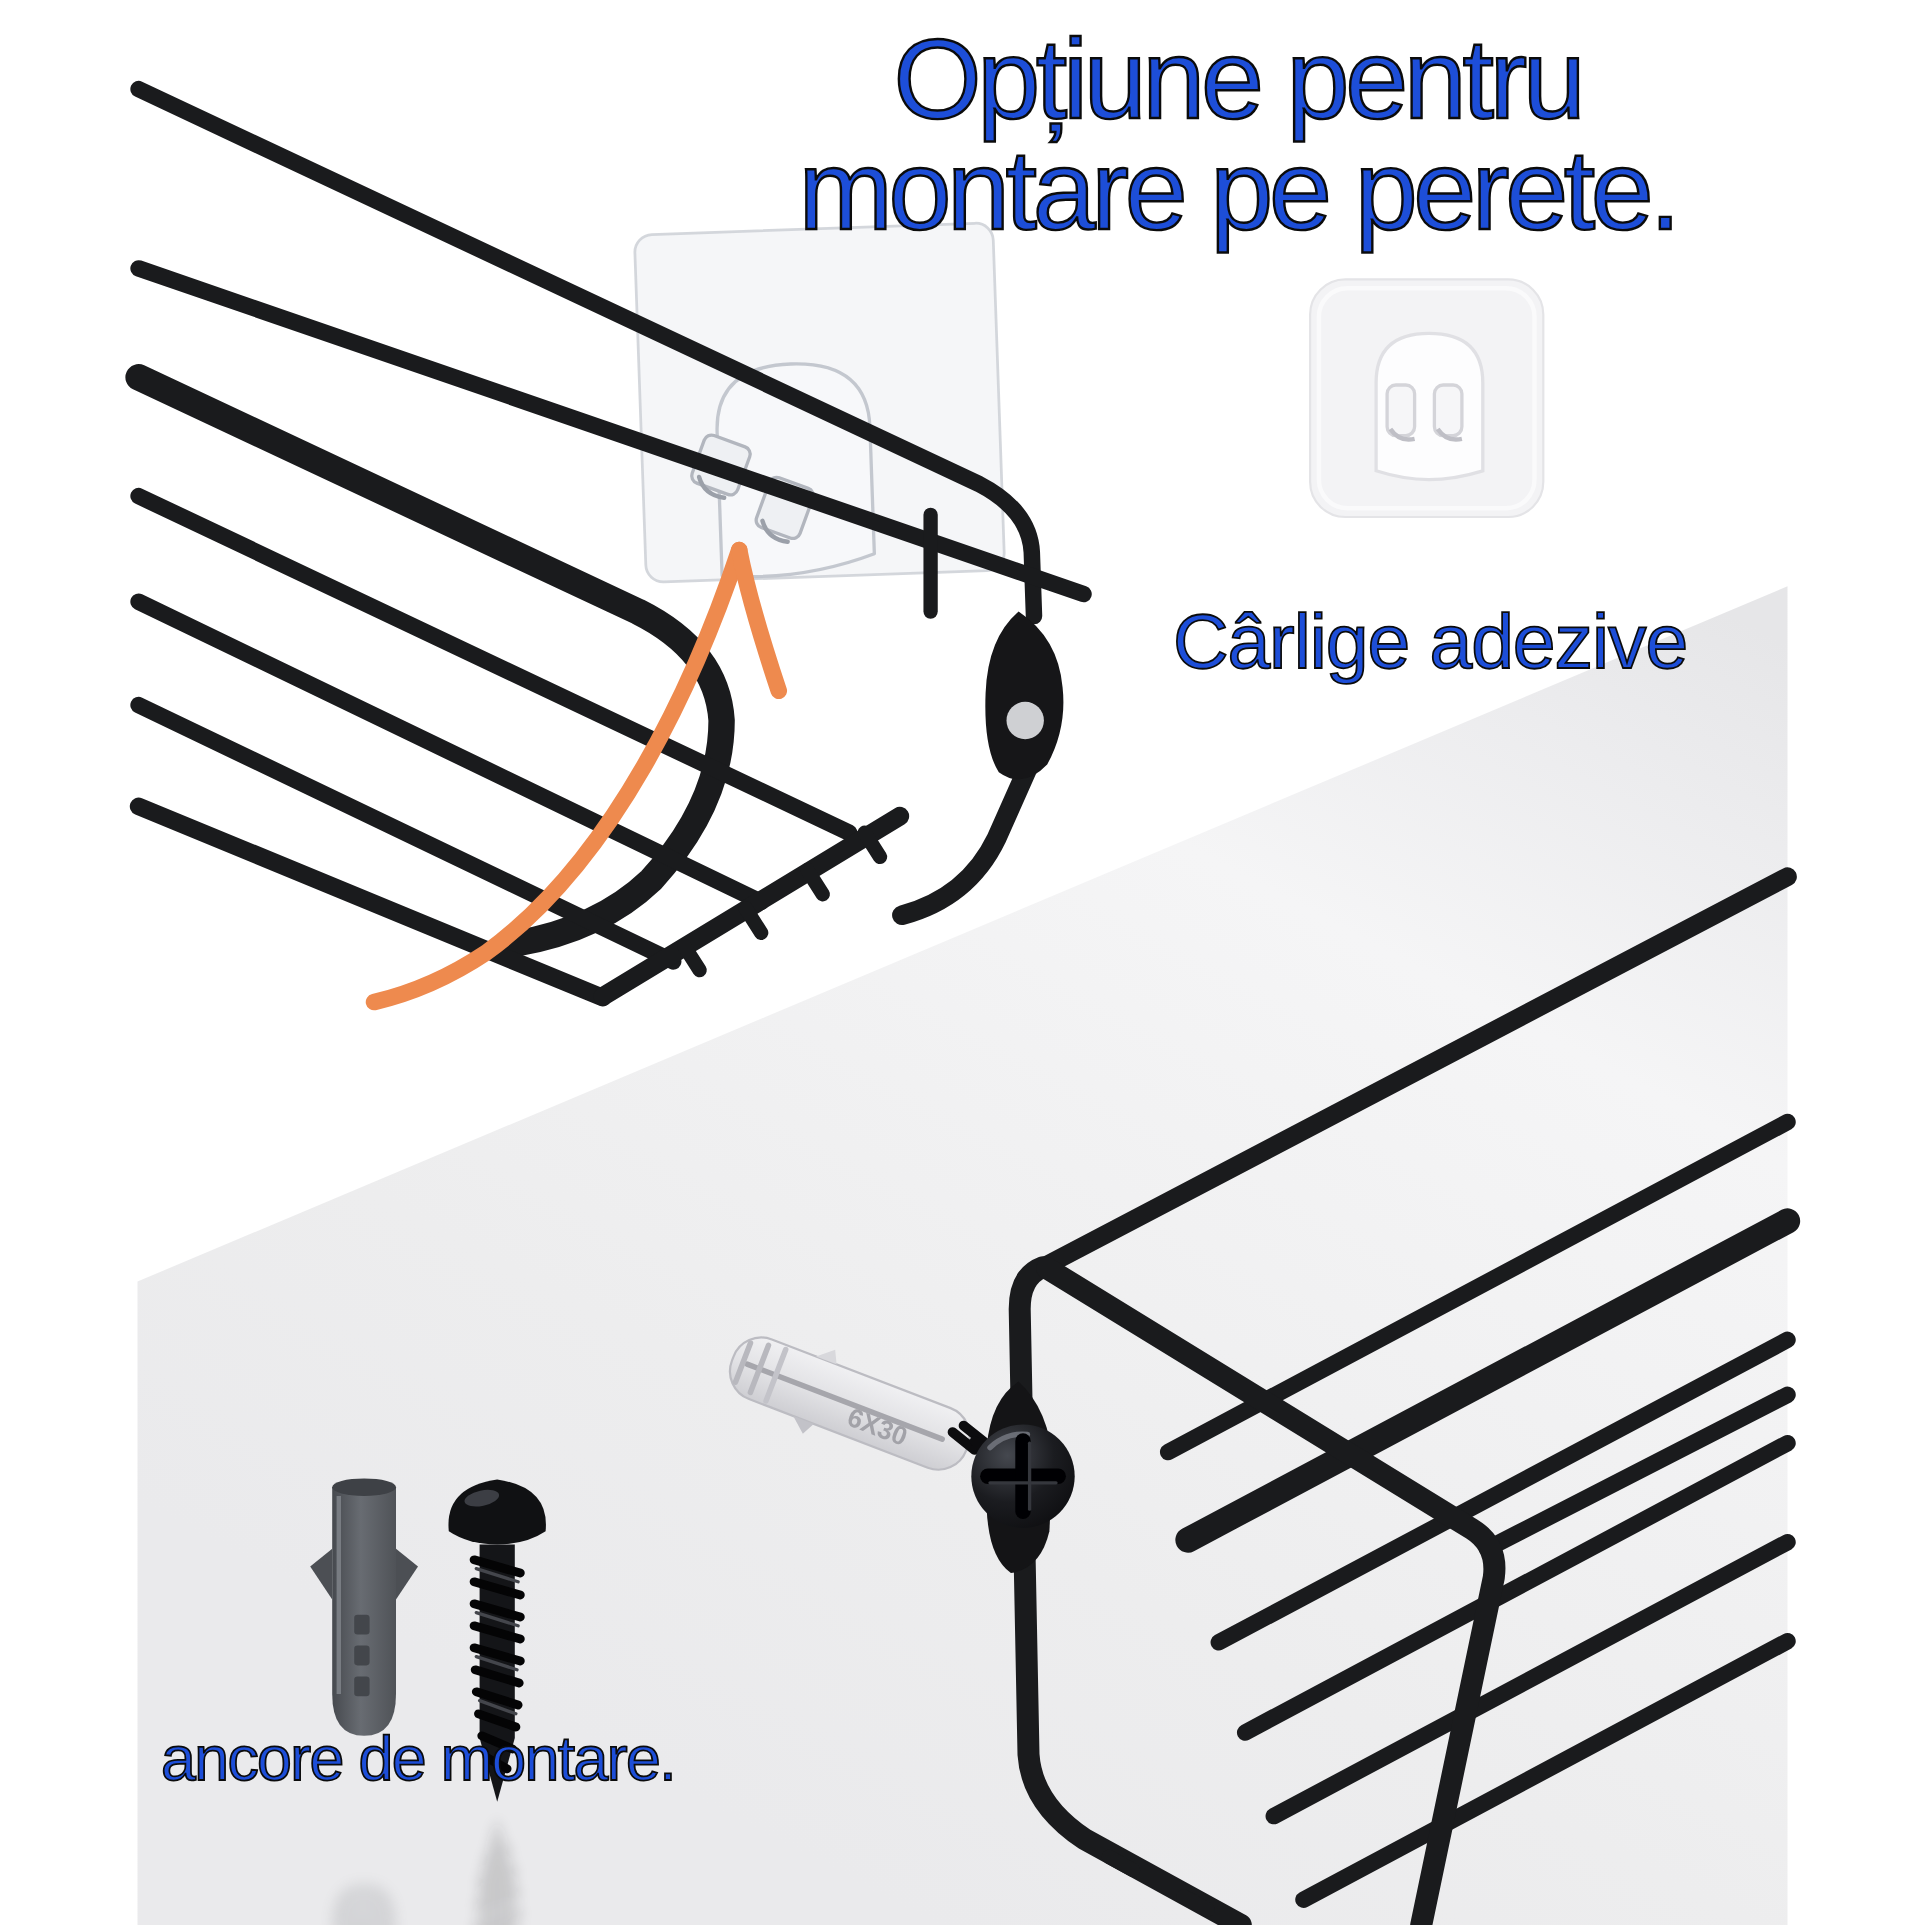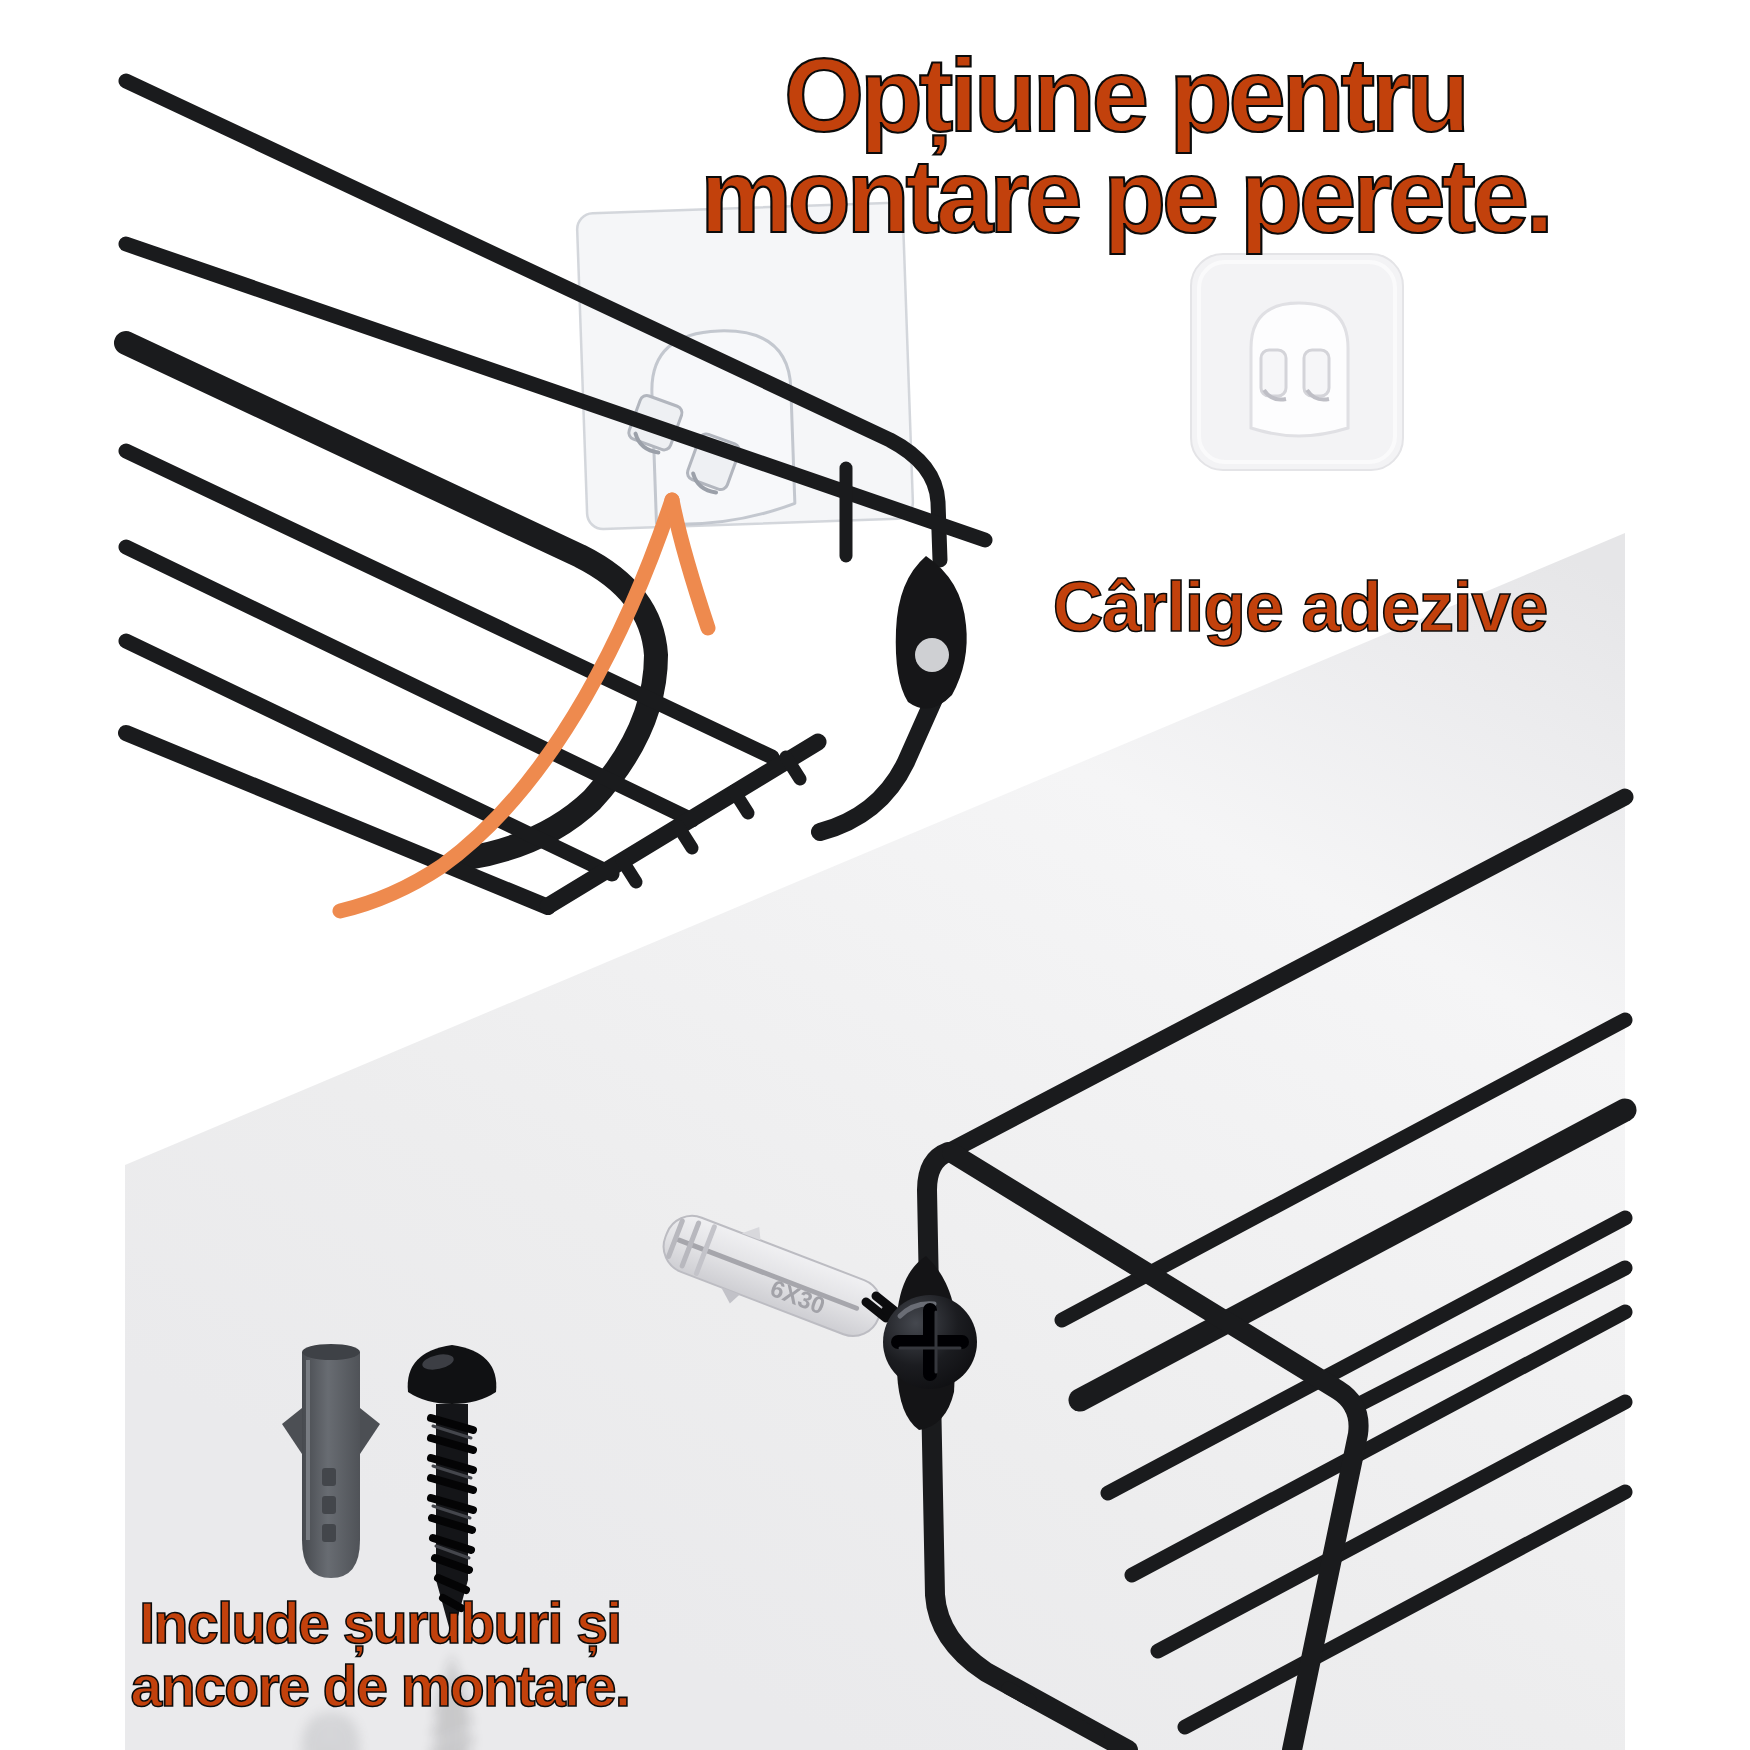--- a/index.html
+++ b/index.html
@@ -1,20 +1,20 @@
 <!DOCTYPE html>
 <html><head>
 <meta charset="utf-8">
 <style>
   html,body{margin:0;padding:0;background:#ffffff;}
   #canvas{position:relative;width:1750px;height:1750px;background:#ffffff;overflow:hidden;
           font-family:"Liberation Sans", sans-serif;color:#0b0b0b;}
   #scene{position:absolute;left:0;top:0;z-index:1;}
-  .txt{position:absolute;z-index:2;font-weight:bold;color:#c2410c;-webkit-text-stroke:2.2px #0b0b0b;
-       text-align:center;white-space:nowrap;margin-top:24px;}
+  .txt{position:absolute;z-index:2;font-weight:normal;color:#1d4ed8;-webkit-text-stroke:2.2px #0b0b0b;
+       text-align:center;white-space:nowrap;}
   .title{left:545px;top:22px;width:1160px;font-size:103px;line-height:0.98;letter-spacing:-4px;}
   .hook-label{left:950px;top:543px;width:700px;font-size:70px;letter-spacing:-1px;-webkit-text-stroke:1.6px #0b0b0b;}
   .nodrill{left:96px;top:928px;width:420px;font-size:81px;line-height:0.93;letter-spacing:-2px;}
   .includes{left:70px;top:1568px;width:620px;font-size:57px;line-height:1.1;letter-spacing:-1.5px;-webkit-text-stroke:1.6px #0b0b0b;}
 </style>
 </head>
 <body>
 
 <div id="canvas">
 
@@ -202,17 +202,16 @@
 
   <div class="txt title">
     <div>Opțiune pentru</div>
     <div>montare pe perete.</div>
   </div>
 
   <div class="txt hook-label">Cârlige adezive</div>
 
 
   <div class="txt includes">
-    <div>Include șuruburi și</div>
     <div>ancore de montare.</div>
   </div>
 
 </div>
 
 </body></html>

